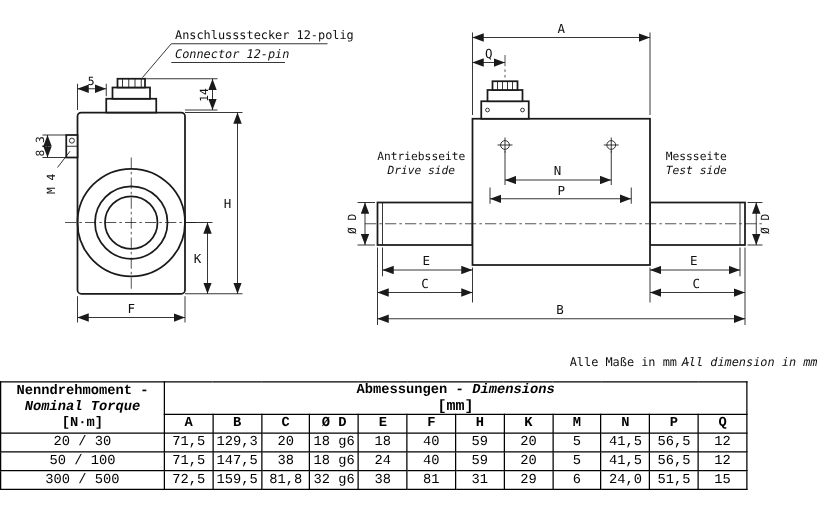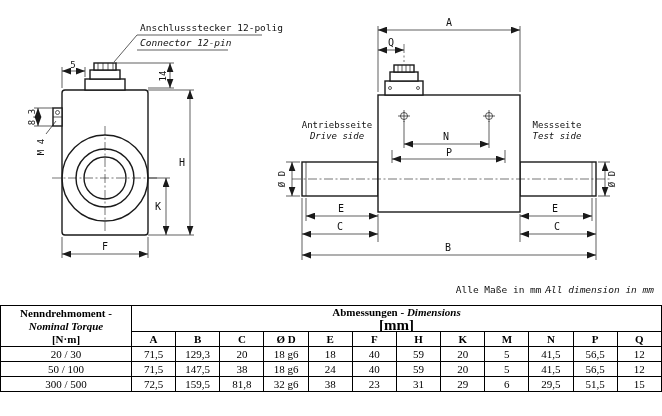--- a/index.html
+++ b/index.html
@@ -22,32 +22,32 @@
   text { font-family: "DejaVu Sans Mono", monospace; fill: #111; }
   .t9  { font-size: 9px; }
   .t95 { font-size: 9.5px; }
   .t10 { font-size: 10px; }
   .it  { font-style: italic; }
   .mid { text-anchor: middle; }
   .end { text-anchor: end; }
 
   
   table.dims {
-    border-collapse: collapse; width: 662px; table-layout: fixed;
-    font-family: Liberation Serif, serif; margin-top: 3px;
+    border-collapse: collapse; width: 598px; table-layout: fixed;
+    font-family: Liberation Mono, monospace; margin-top: 3px;
     border: 1.5px solid #000;
   }
   table.dims th, table.dims td {
     border: 1px solid #000; text-align: center; vertical-align: middle;
     padding: 0 1px; font-size: 11px; height: 15px; overflow: hidden;
   }
   table.dims th { font-weight: bold; }
   .torque-cell div { line-height: 13px; }
   .hdr-line { line-height: 13px; }
-  .unit-line { font-size: 15px; line-height: 12px; }
+  .unit-line { font-size: 12px; line-height: 12px; }
 </style>
 </head>
 <body>
 
 <div class="page">
 
   <svg width="662" height="302" viewBox="0 0 662 302">
     <defs>
       <marker id="arr" viewBox="0 0 8 6" refX="8" refY="3" markerWidth="9" markerHeight="7" markerUnits="userSpaceOnUse" orient="auto-start-reverse">
         <path d="M0,0 L8,3 L0,6 Z" fill="#1a1a1a"></path>
@@ -290,23 +290,23 @@
         <td>56,5</td>
         <td>12</td>
       </tr>
       <tr>
         <td>300 / 500</td>
         <td>72,5</td>
         <td>159,5</td>
         <td>81,8</td>
         <td>32 g6</td>
         <td>38</td>
-        <td>23</td>
+        <td>81</td>
         <td>31</td>
         <td>29</td>
         <td>6</td>
-        <td>29,5</td>
+        <td>24,0</td>
         <td>51,5</td>
         <td>15</td>
       </tr>
     </tbody>
   </table>
 </div>
 
 </body></html>

